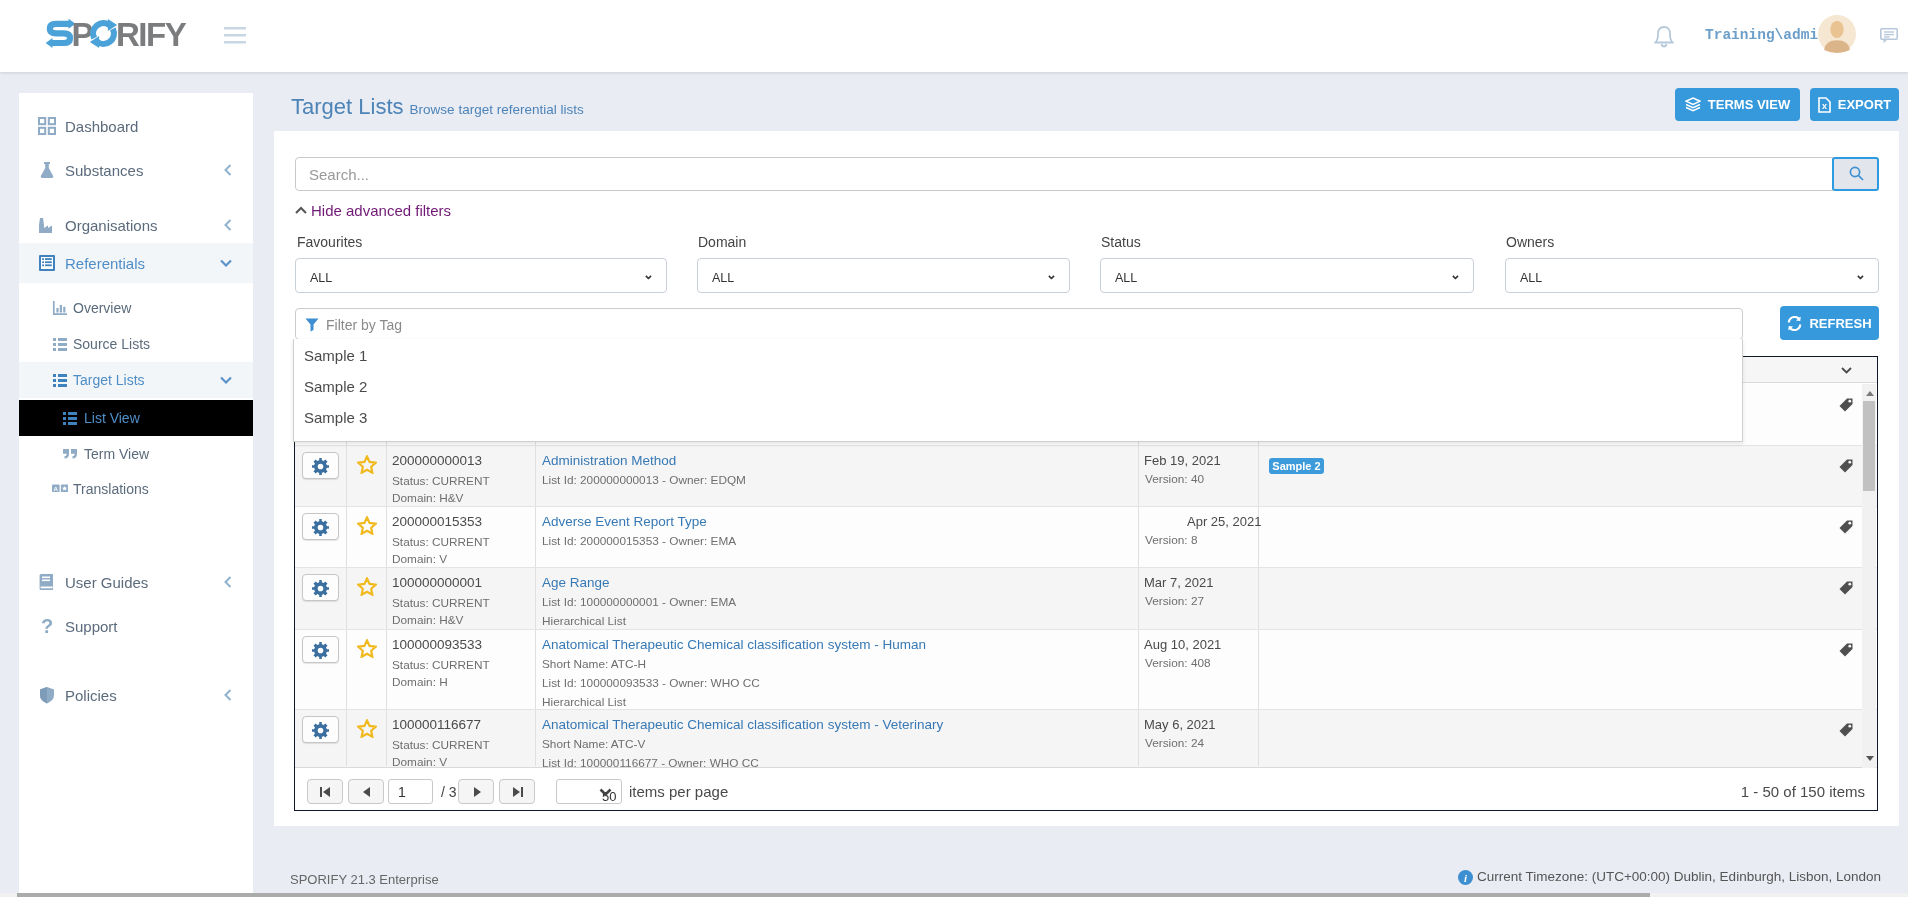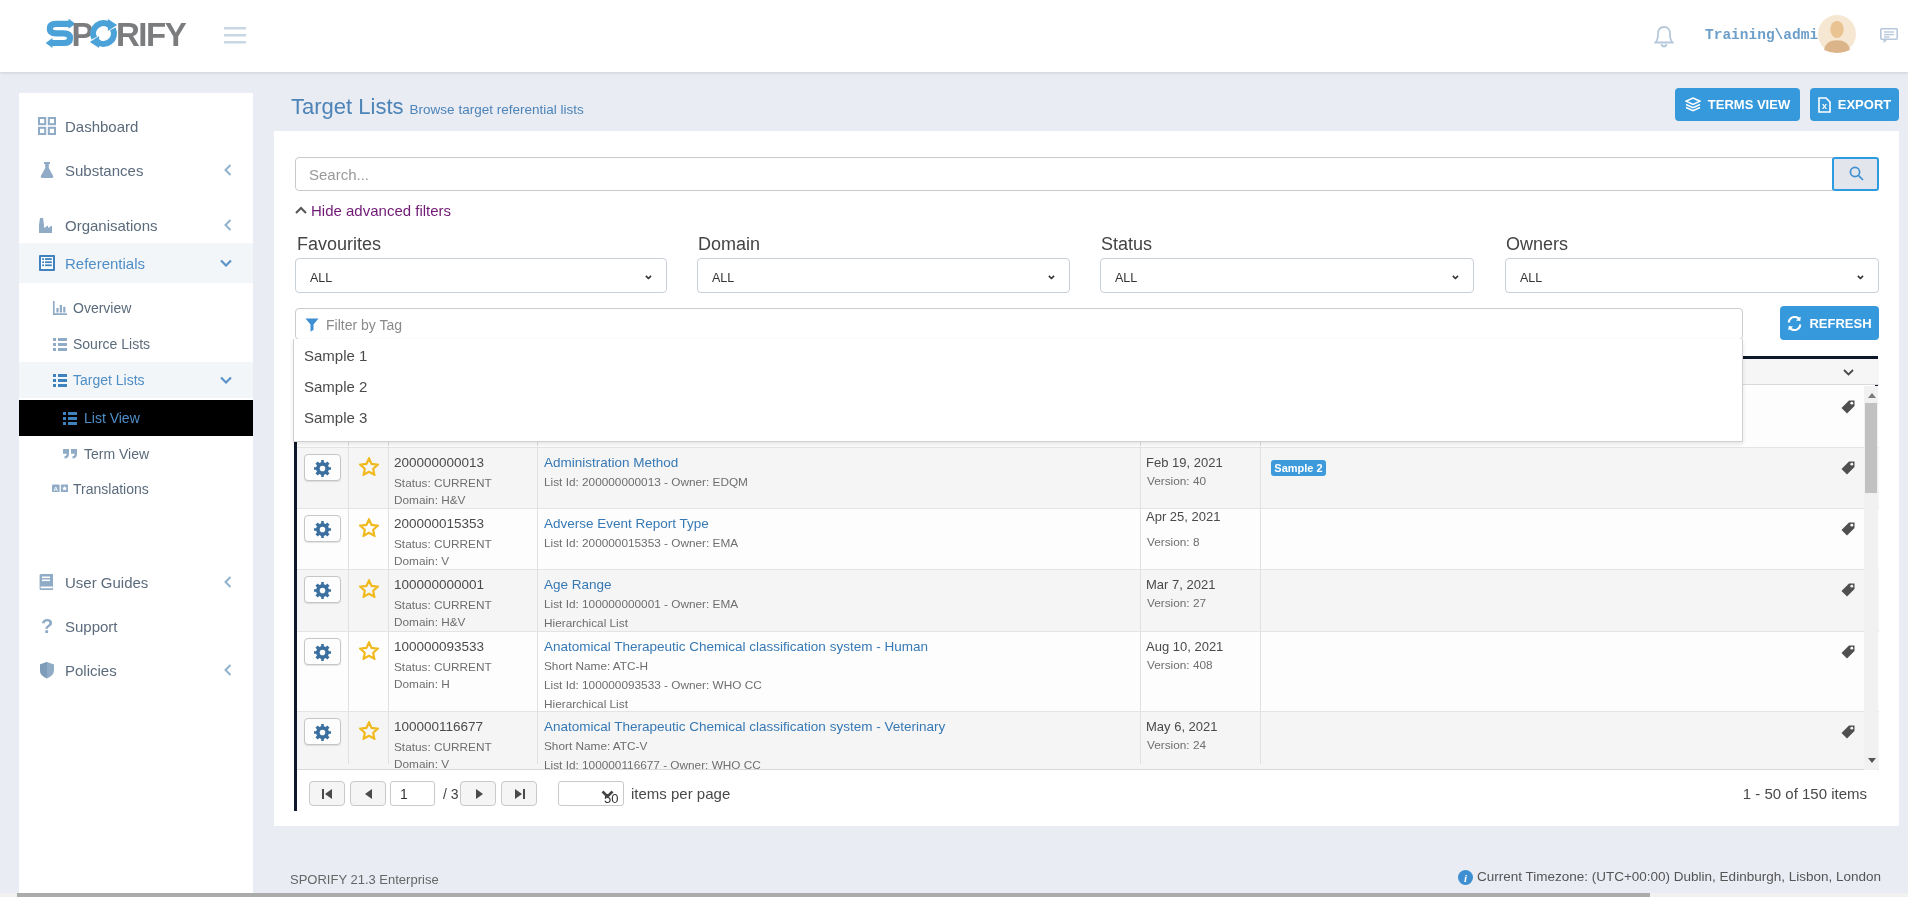--- a/index.html
+++ b/index.html
@@ -27,35 +27,35 @@
   #subtitle { font-size:13.5px; }
   .bluebtn { position:absolute; background:#3599dc; color:#fff; font-size:13px; font-weight:bold; border-radius:4px; display:flex; align-items:center; justify-content:center; gap:7px; }
   #card { left:274px; top:131px; width:1625px; height:695px; background:#fff; }
 
   
   #search { left:295px; top:157px; width:1538px; height:34px; border:1px solid #c9c9c9; border-radius:4px 0 0 4px; background:#fff; }
   #search span { position:absolute; left:13px; top:8px; font-size:15px; color:#999; }
   #searchbtn { left:1832px; top:157px; width:47px; height:34px; background:#e2e6ec; border:2px solid #2d9be0; border-radius:3px; }
   #hideadv { left:295px; top:202px; font-size:15px; color:#701a75; }
 
-  .flabel { position:absolute; top:234px; font-size:18px; color:#444; }
+  .flabel { position:absolute; top:234px; font-size:14px; color:#444; }
   .fsel { position:absolute; top:258px; width:372px; height:35px; border:1px solid #c9d0d8; border-radius:4px; background:#fff; font-size:12.5px; color:#333; }
   .fsel span { position:absolute; left:14px; top:12px; }
   .fsel .car { position:absolute; left:auto; right:12px; top:8px; color:#333; font-size:13px; font-weight:bold; }
 
   #tagfilter { left:295px; top:308px; width:1448px; height:32px; border:1px solid #ccc; border-radius:4px; background:#fff; }
   #tagfilter span { position:absolute; left:30px; top:8px; font-size:14px; color:#8a8a8a; }
   #refresh { left:1780px; top:306px; width:99px; height:34px; }
 
   
   #dd { left:293px; top:339px; width:1450px; height:103px; background:#fff; border:1px solid #d0d0d0; border-top:none; box-shadow:0 2px 4px rgba(0,0,0,.1); z-index:30; }
   .ddi { position:absolute; left:10px; font-size:15px; color:#4a4a4a; }
 
   
-  #grid { left:294px; top:356px; width:1584px; height:455px; border:3px solid #0f172a; background:#fff; }
+  #grid { left:294px; top:356px; width:1584px; height:455px; border:1px solid #0f172a; background:#fff; }
   #ghead { position:absolute; left:0; top:0; width:1582px; height:26px; background:#f6f6f6; border-bottom:1px solid #d9d9d9; }
   .grow { position:absolute; left:0; width:1582px; }
   .grow.alt { background:#f5f5f5; }
   .cell-sep { position:absolute; top:0; bottom:0; width:1px; background:#e0e0e0; }
   .gearbtn { position:absolute; left:7px; width:37px; height:27px; background:#fdfdfd; border:1px solid #c6c6c6; border-radius:4px; box-shadow:0 1px 1px rgba(0,0,0,.1); }
   .rid { position:absolute; left:97px; font-size:13.5px; color:#4a4a4a; }
   .rsm { position:absolute; font-size:11.8px; color:#6e6e6e; }
   .rlink { position:absolute; left:247px; font-size:13.5px; color:#3779b5; }
   .rdate { position:absolute; left:849px; font-size:13px; color:#4a4a4a; }
 
@@ -247,21 +247,21 @@
       </svg>
     <span class="txt">User Guides</span>
       <svg class="chev" width="8" height="12" viewBox="0 0 8 12">
         <path d="M6.5 1 L1.5 6 L6.5 11" stroke="#8fb2cf" stroke-width="2" fill="none"></path>
       </svg>
   </div>
   <div class="mi" style="top:511px;">
     <div class="ic" style="font-size:20px;font-weight:bold;color:#8fabc5;line-height:18px;text-align:center;">?</div>
     <span class="txt">Support</span>
   </div>
-  <div class="mi" style="top:555px;text-align:center;">
+  <div class="mi" style="top:580px;text-align:center;">
     <svg class="ic" viewBox="0 0 18 18">
         <path d="M9 1 L16 3.5 L16 9 Q16 14.5 9 17.5 Q2 14.5 2 9 L2 3.5 Z" fill="#8fabc5"></path>
         <path d="M9 1 L9 17.5 Q2 14.5 2 9 L2 3.5 Z" fill="#7e9cb8"></path>
       </svg>
     <span class="txt">Policies</span>
       <svg class="chev" width="8" height="12" viewBox="0 0 8 12">
         <path d="M6.5 1 L1.5 6 L6.5 11" stroke="#8fb2cf" stroke-width="2" fill="none"></path>
       </svg>
   </div>
 </div>
@@ -401,21 +401,21 @@
         </svg>
       </div>
     <svg class="starc" style="top:9px;" viewBox="0 0 20 19">
         <path d="M10 1.5 L12.6 6.9 L18.6 7.7 L14.2 11.8 L15.3 17.7 L10 14.8 L4.7 17.7 L5.8 11.8 L1.4 7.7 L7.4 6.9 Z" fill="none" stroke="#f0b91e" stroke-width="2.2"></path>
       </svg>
     <div class="rid" style="top:7px;">200000015353</div>
     <div class="rsm" style="left:97px;top:28px;">Status: CURRENT</div>
     <div class="rsm" style="left:97px;top:45px;">Domain: V</div>
     <div class="rlink" style="top:7px;">Adverse Event Report Type</div>
     <div class="rsm" style="left:247px;top:27px;">List Id: 200000015353 - Owner: EMA</div>
-    <div class="rdate" style="top:0;">Apr 25, 2021</div>
+    <div class="rdate" style="top:7px;margin-left:43px;">Apr 25, 2021</div>
     <div class="rsm" style="left:850px;top:26px;">Version: 8</div>
     <svg class="tagic" style="top:13px;" viewBox="0 0 14 14">
         <path d="M0.5 8 L8 0.5 L13.5 0.5 L13.5 6 L6 13.5 Z" fill="#4f4f4f"></path>
         <circle cx="10.8" cy="3.2" r="1.4" fill="#fdfdfd"></circle>
       </svg>
   </div>
 
   <div class="rowc" style="top:211px;">
     <div class="gearbtn" style="top:6px;">
         <svg style="position:absolute;left:9px;top:4.5px;" width="17" height="17" viewBox="0 0 20 20">

